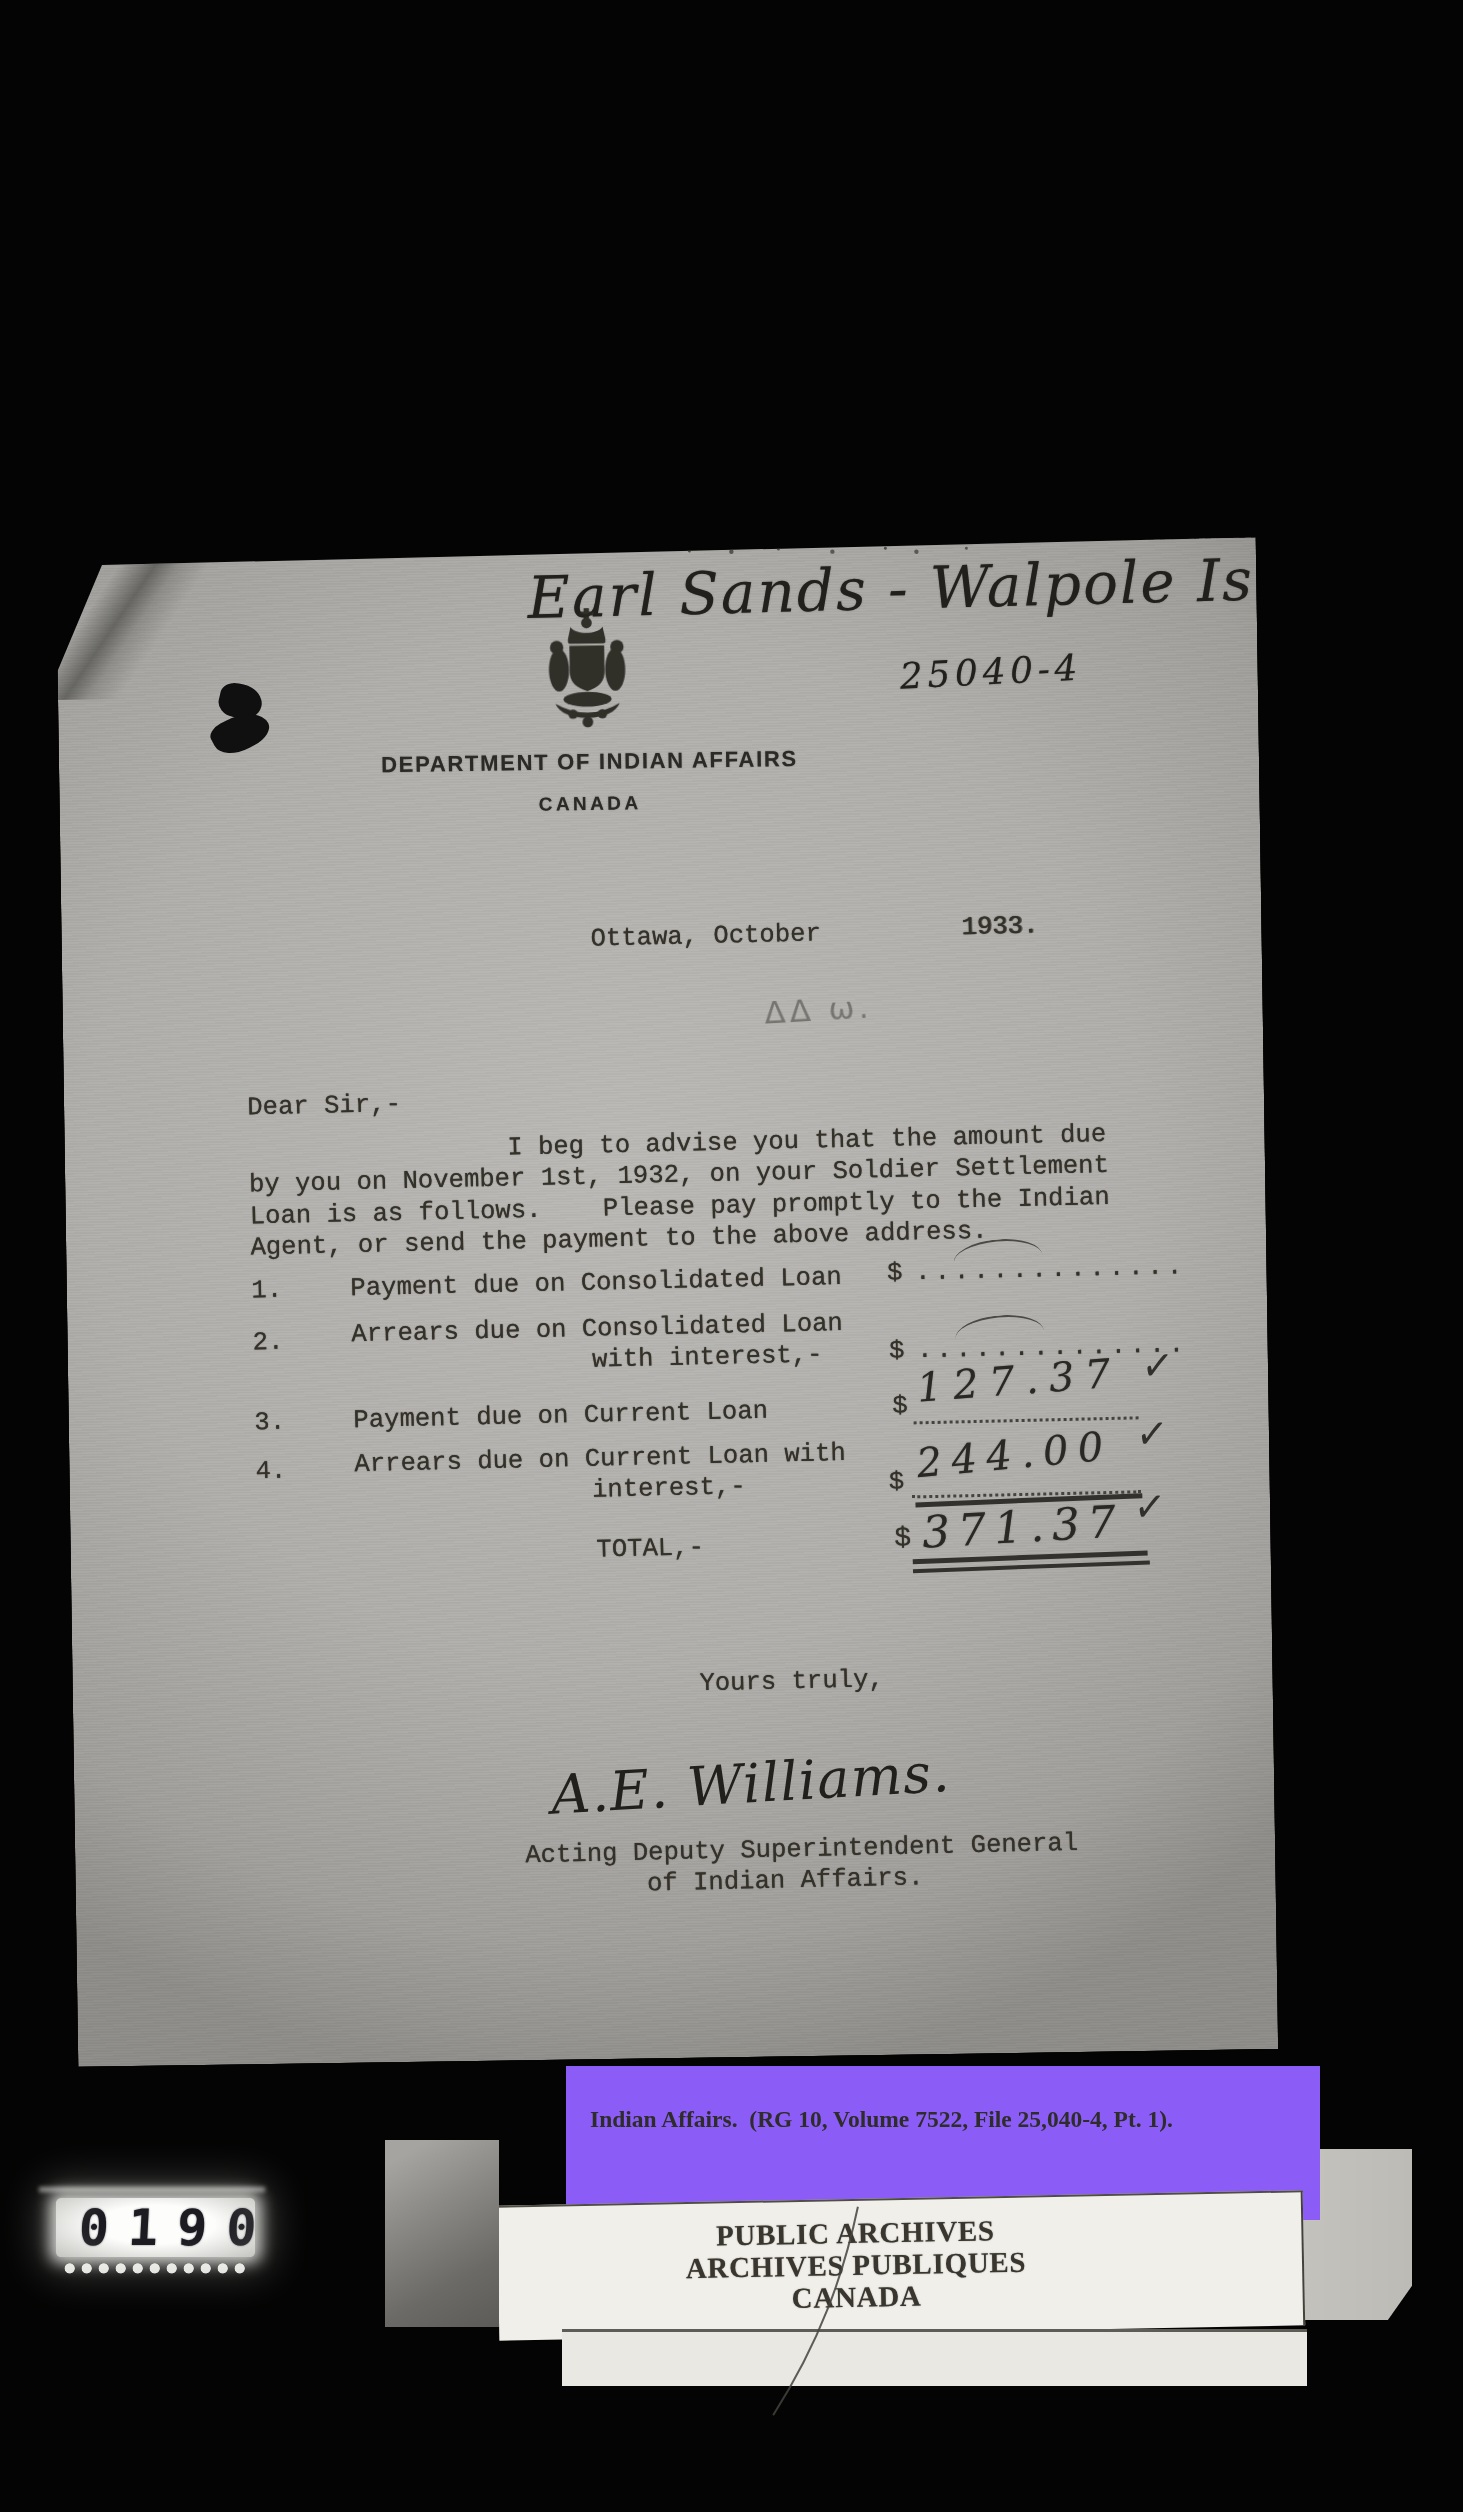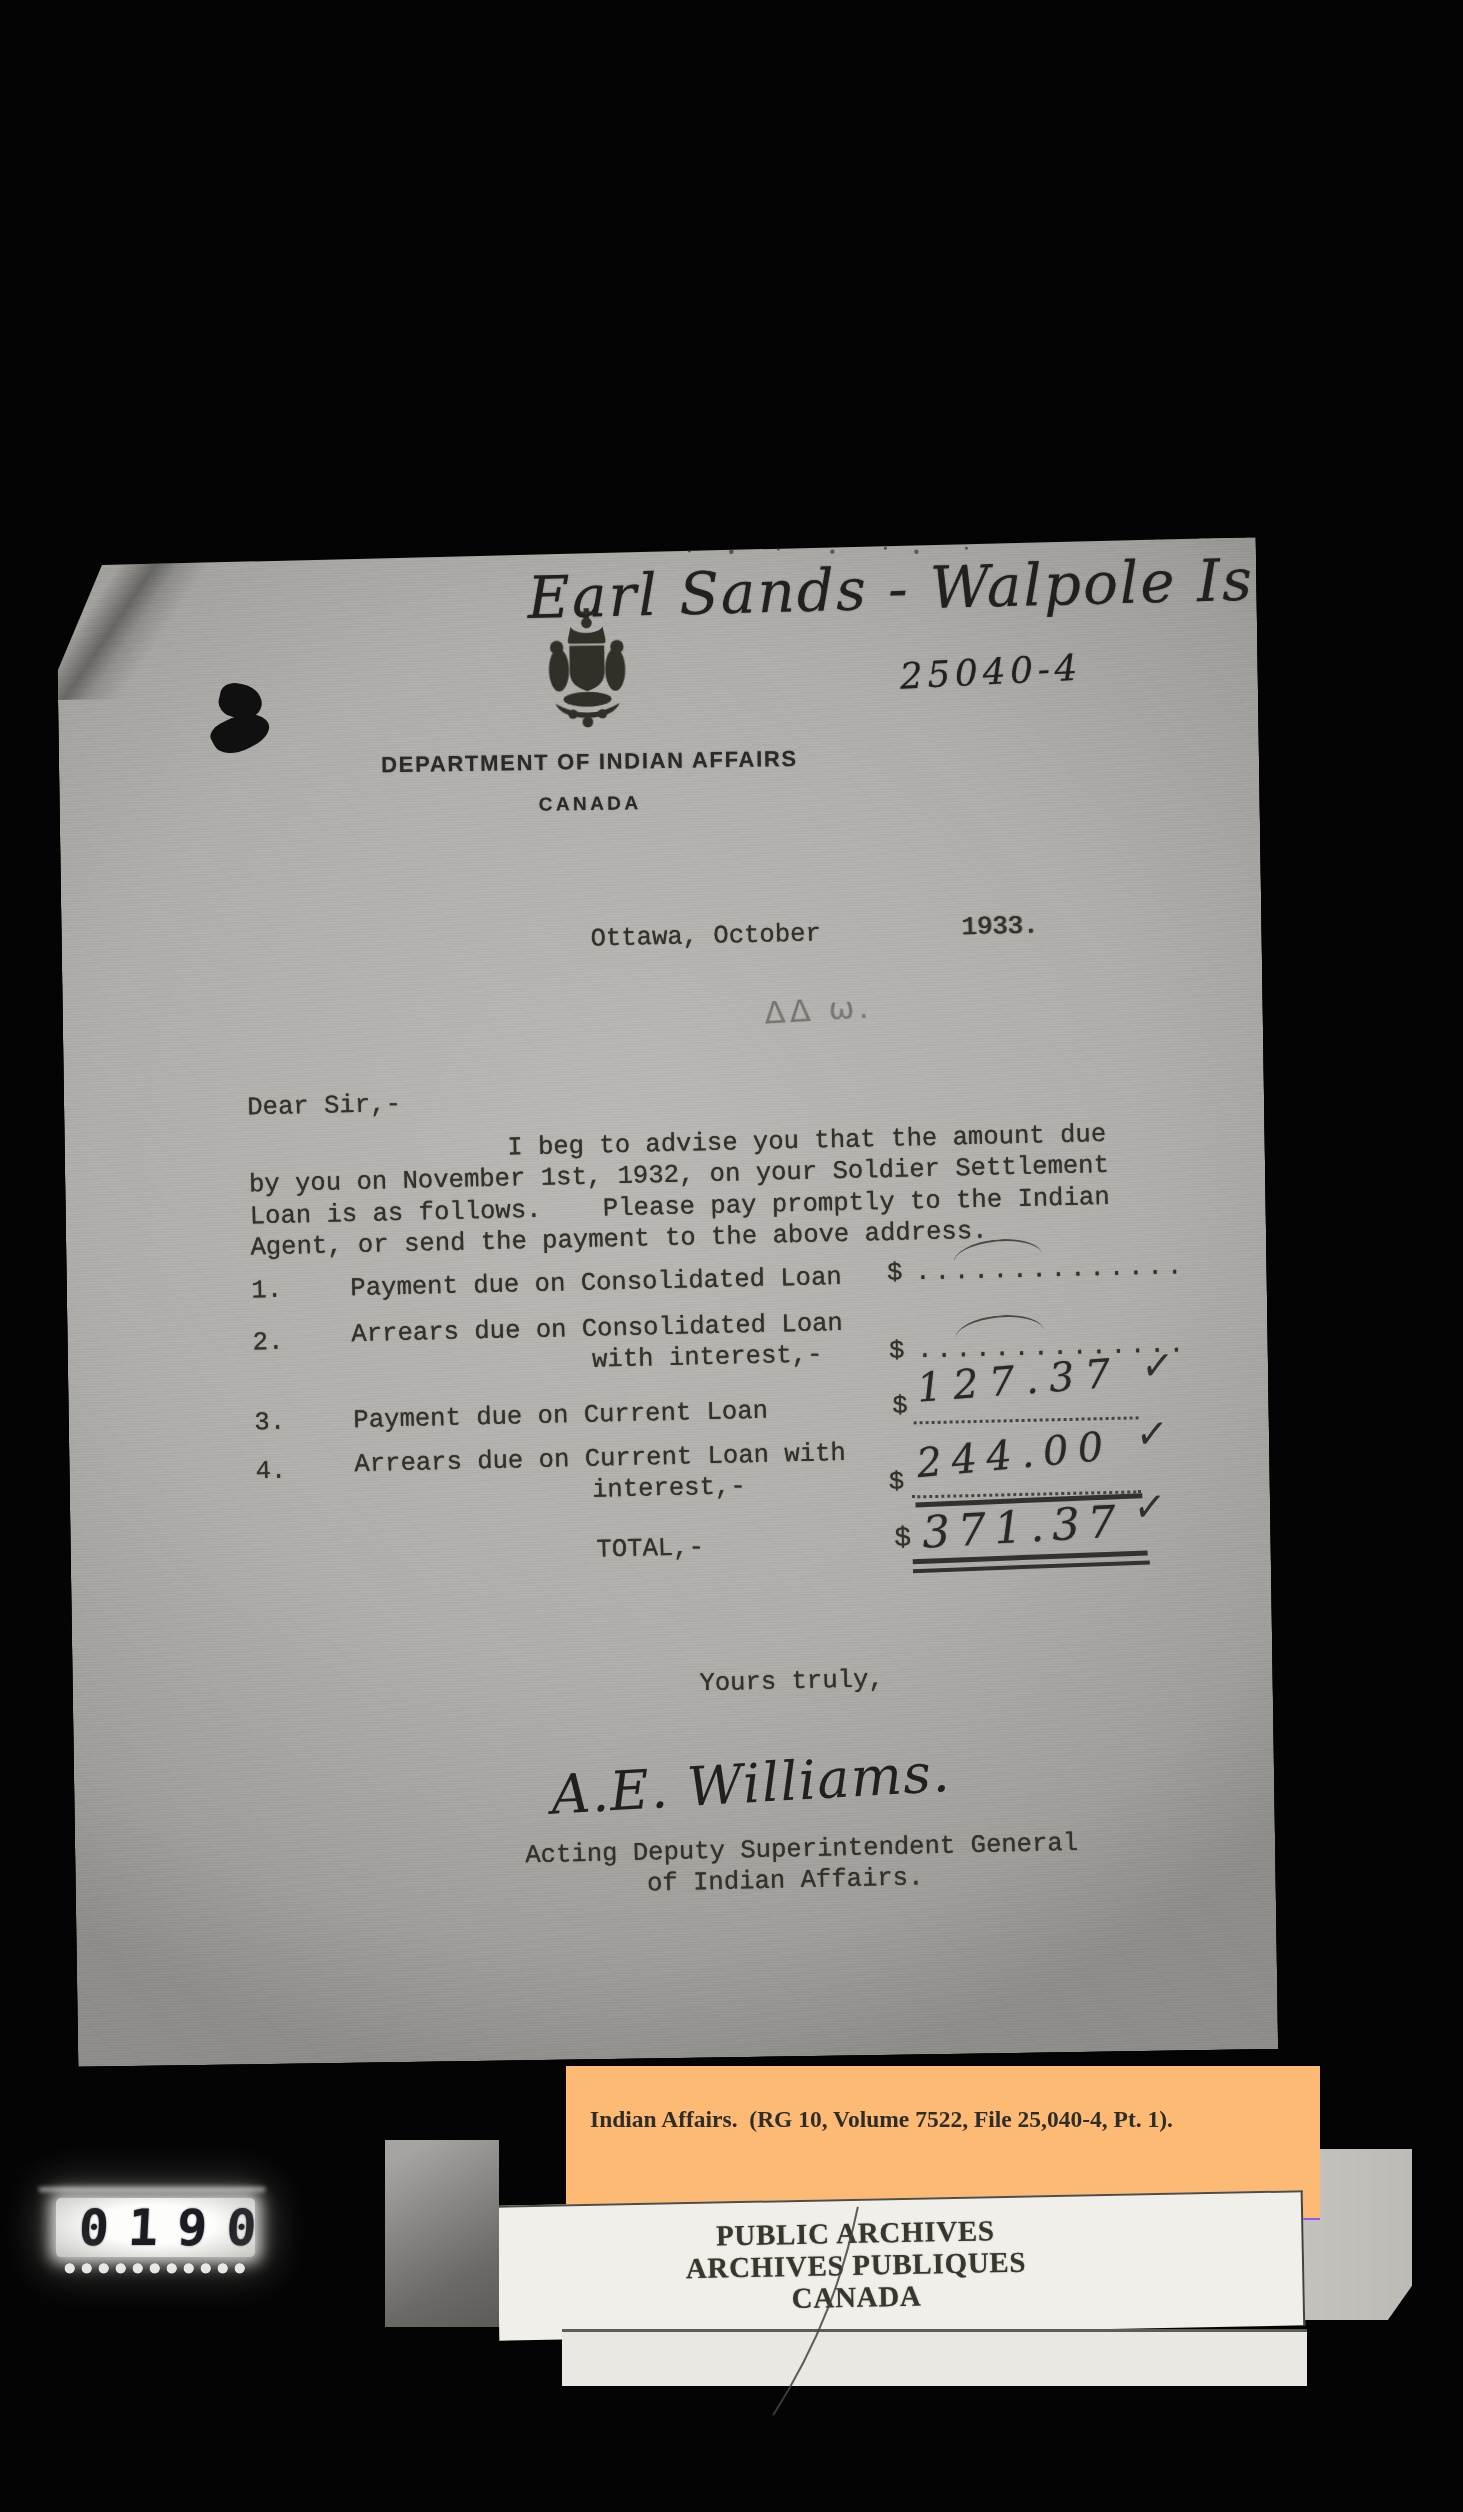--- a/index.html
+++ b/index.html
@@ -51,21 +51,21 @@
   .dotline{position:absolute;height:0;border-bottom:3.4px dotted #3a3833;opacity:.9;}
   .check{position:absolute;font-family:"DejaVu Sans",sans-serif;font-size:36px;color:#32302c;
       transform:rotate(8deg) scaleY(1.2);}
   .rule{position:absolute;background:#33312d;}
 
   
   .card-d{position:absolute;left:1171px;top:2149px;width:241px;height:171px;
      background:linear-gradient(90deg,#cbcac4,#bcbbb5);
      clip-path:polygon(0 0,100% 0,100% 80%,90% 100%,0 100%);}
   .strip-a{position:absolute;left:566px;top:2066px;width:754px;height:152px;
-     background:#fdba74;border-bottom:2px solid #8b5cf6;}
+     background:#8b5cf6;border-bottom:2px solid #8b5cf6;}
   .ref-text{position:absolute;left:24px;top:40px;font-family:"Liberation Serif",serif;
      font-weight:600;font-size:23.5px;color:#2e2d2a;white-space:pre;}
   .card-b{position:absolute;left:498px;top:2198px;width:804px;height:133px;background:#f1efe9;
      transform:rotate(-1.1deg);border-top:2px solid #504d47;border-right:2.7px solid #45423c;}
   .stamp{width:100%;text-align:center;padding-top:16px;transform:translateX(-44px);
      font-family:"Liberation Serif",serif;font-weight:bold;font-size:29px;line-height:32px;
      color:#38362f;letter-spacing:0.7px;text-shadow:0 0 1.3px rgba(50,48,42,.55);}
   .strip-c{position:absolute;left:562px;top:2329px;width:745px;height:54px;
      background:#eae8e2;border-top:3.4px solid #5f5c55;}
   .gray-block{position:absolute;left:385px;top:2140px;width:114px;height:187px;

